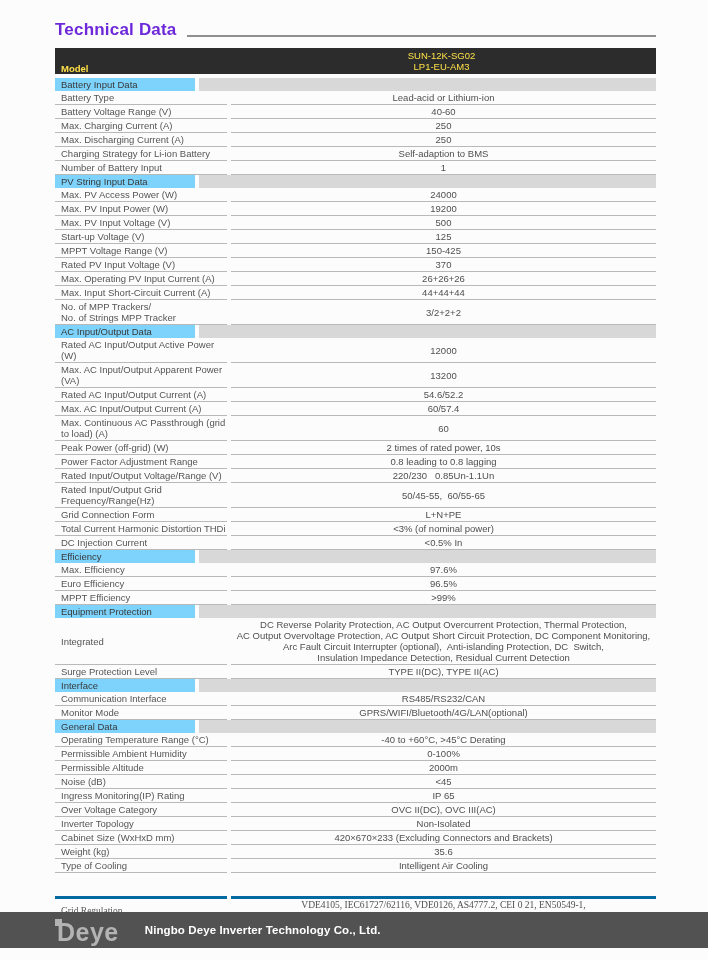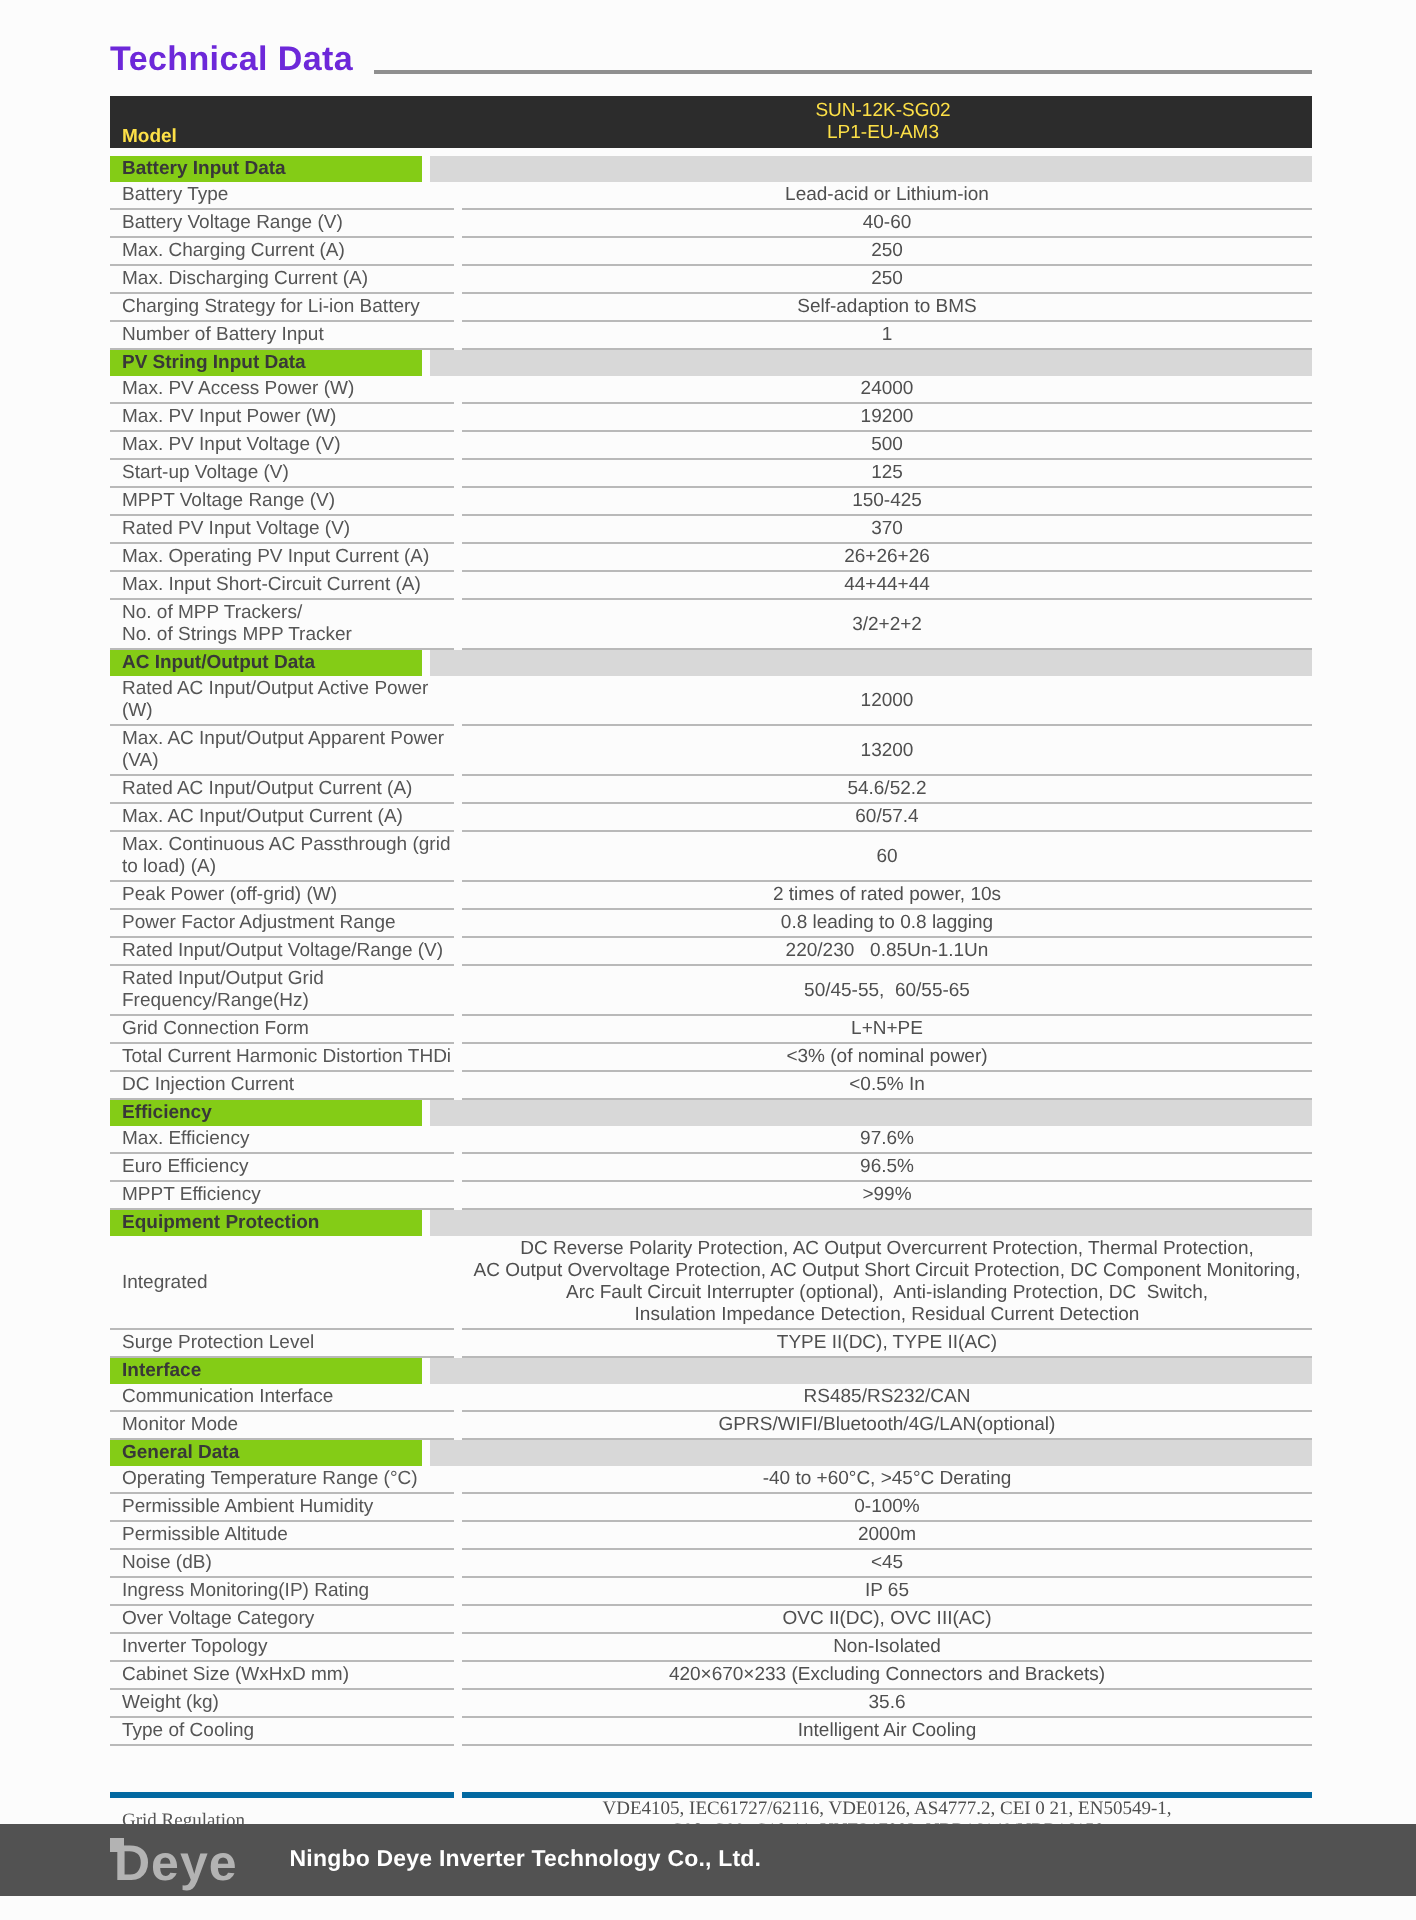--- a/index.html
+++ b/index.html
@@ -17,21 +17,21 @@
   .title-rule { flex:1; height:2px; background:#8f8f8f; margin-left:10px; margin-bottom:3px; }
 
   
   .model-bar { display:flex; margin-top:8px; background:#2c2c2c; color:#fde047; min-height:25px;align-items:flex-end; }
   .model-label { width:172px; display:flex; align-items:center; padding-left:6px; font-size:9.5px; font-weight:700; }
   .model-value { flex:1; align-self:center; text-align:center; font-size:9.5px; line-height:11px; padding:2px 0; white-space:pre-line; }
 
   
   #spec-table { margin-top:4px; }
   .sec-row { display:flex; gap:4px; height:13px; }
-  .sec-left { width:156px; background:#84cc16; font-size:9.5px; font-weight:700; color:#383838; line-height:13px; padding-left:6px; }
+  .sec-left { width:140px; background:#7dd3fc; font-size:9.5px; font-weight:400; color:#383838; line-height:13px; padding-left:6px; }
   .sec-right { flex:1; background:#d8d8d8; }
 
   .row { display:flex; gap:4px; }
   .cell { border-bottom:1px solid #b9b9b9; font-size:9.5px; line-height:11px; padding:1px 0; white-space:pre-line; display:flex; align-items:center; }
   .lbl { width:172px; padding-left:6px; color:#555555; text-align:left; }
   .val { flex:1; justify-content:center; text-align:center; color:#4f4f4f; padding-left:4px; padding-right:4px; }
   .row.top-border .cell { border-top:3px solid #0369a1;font-family:Liberation Serif, serif; }
   .block-gap { height:23px; }
 
   

